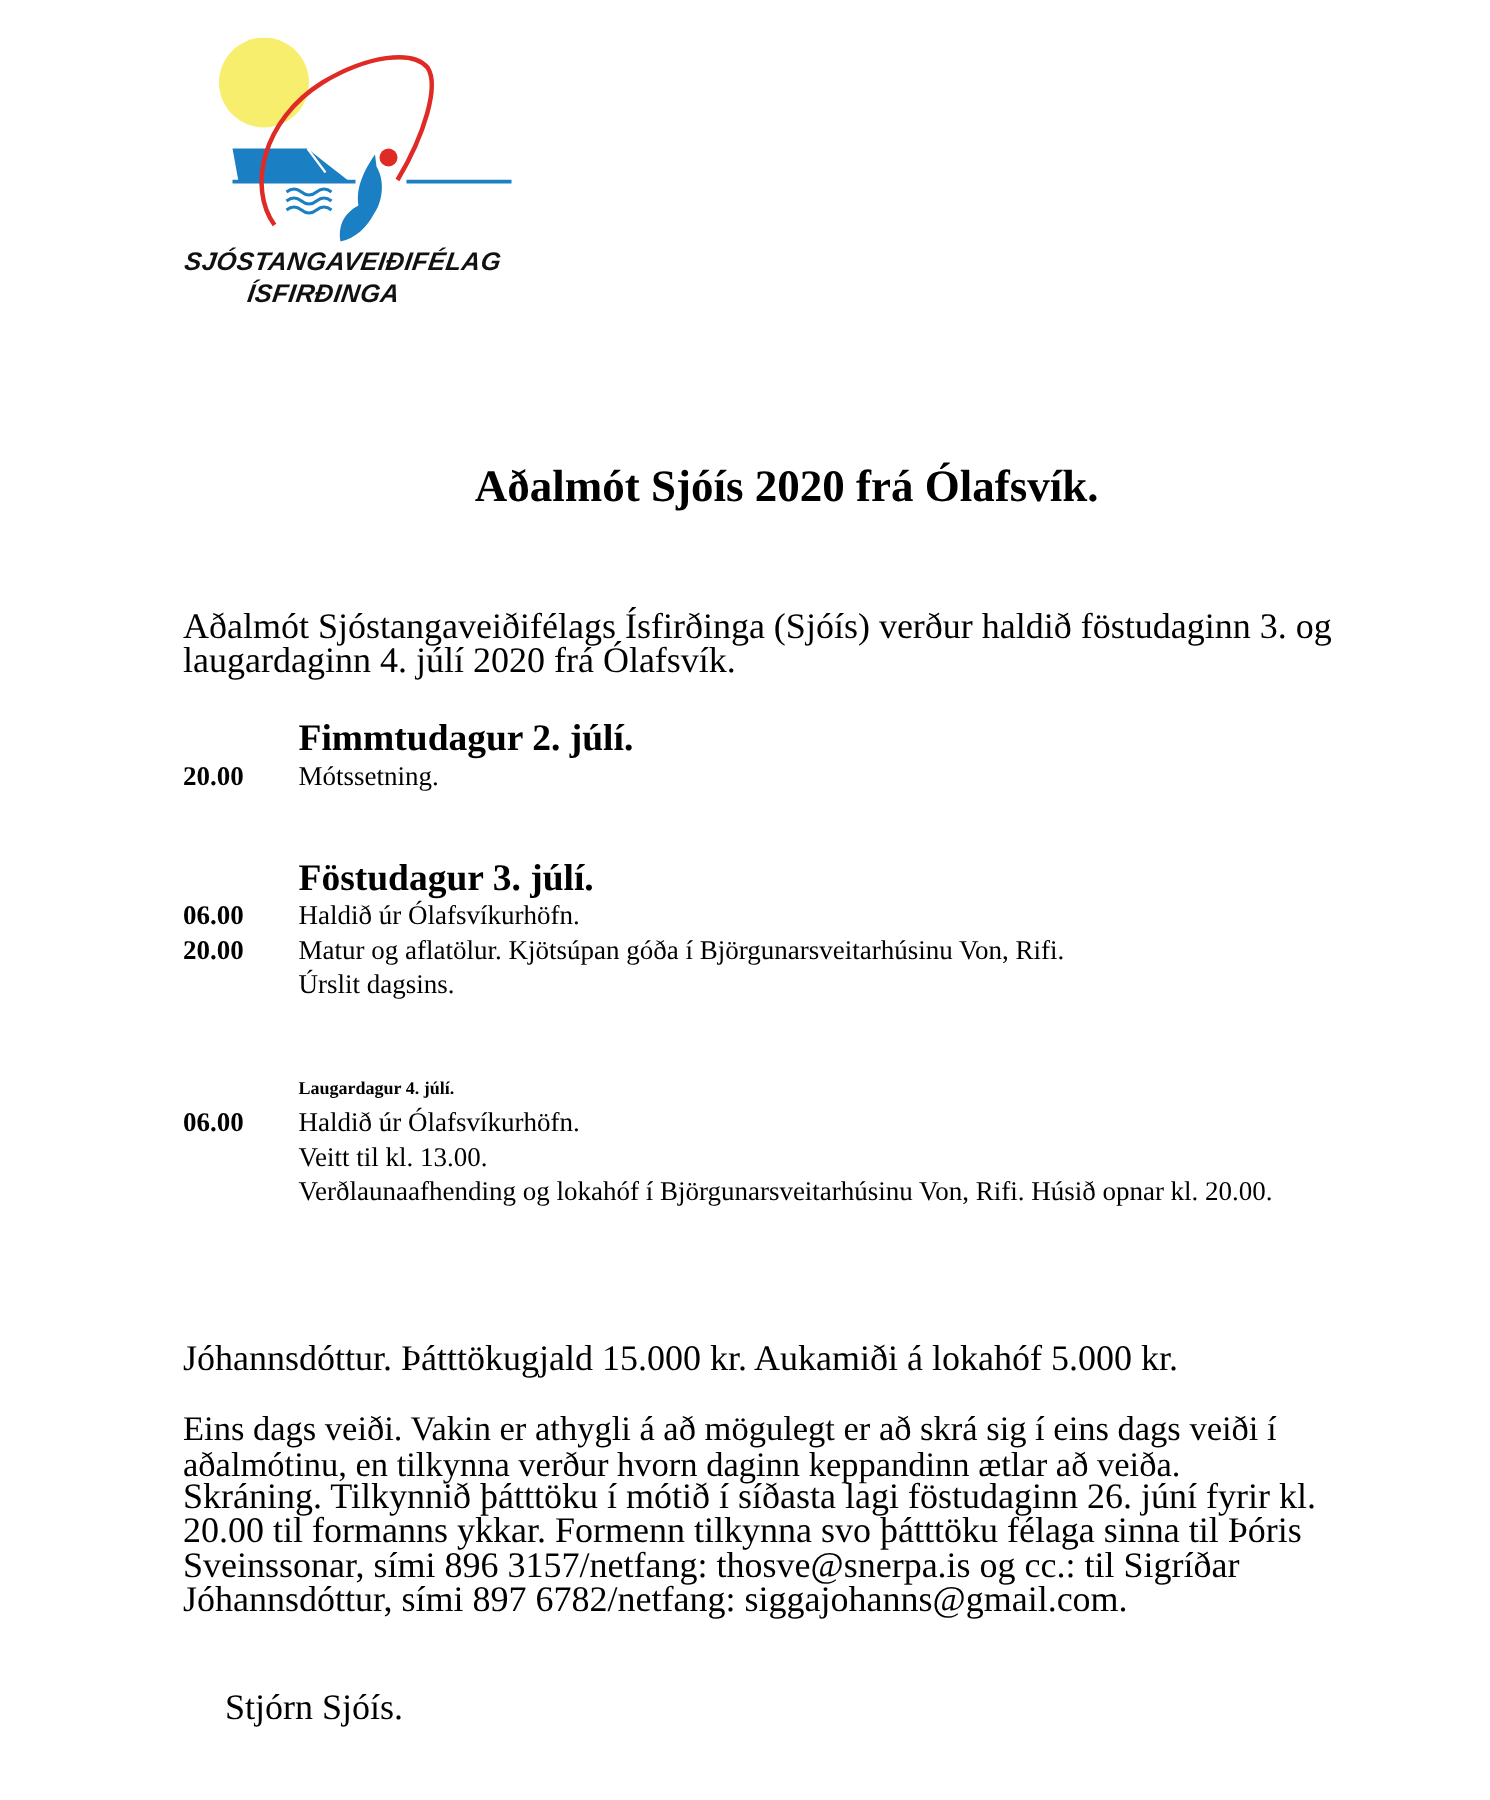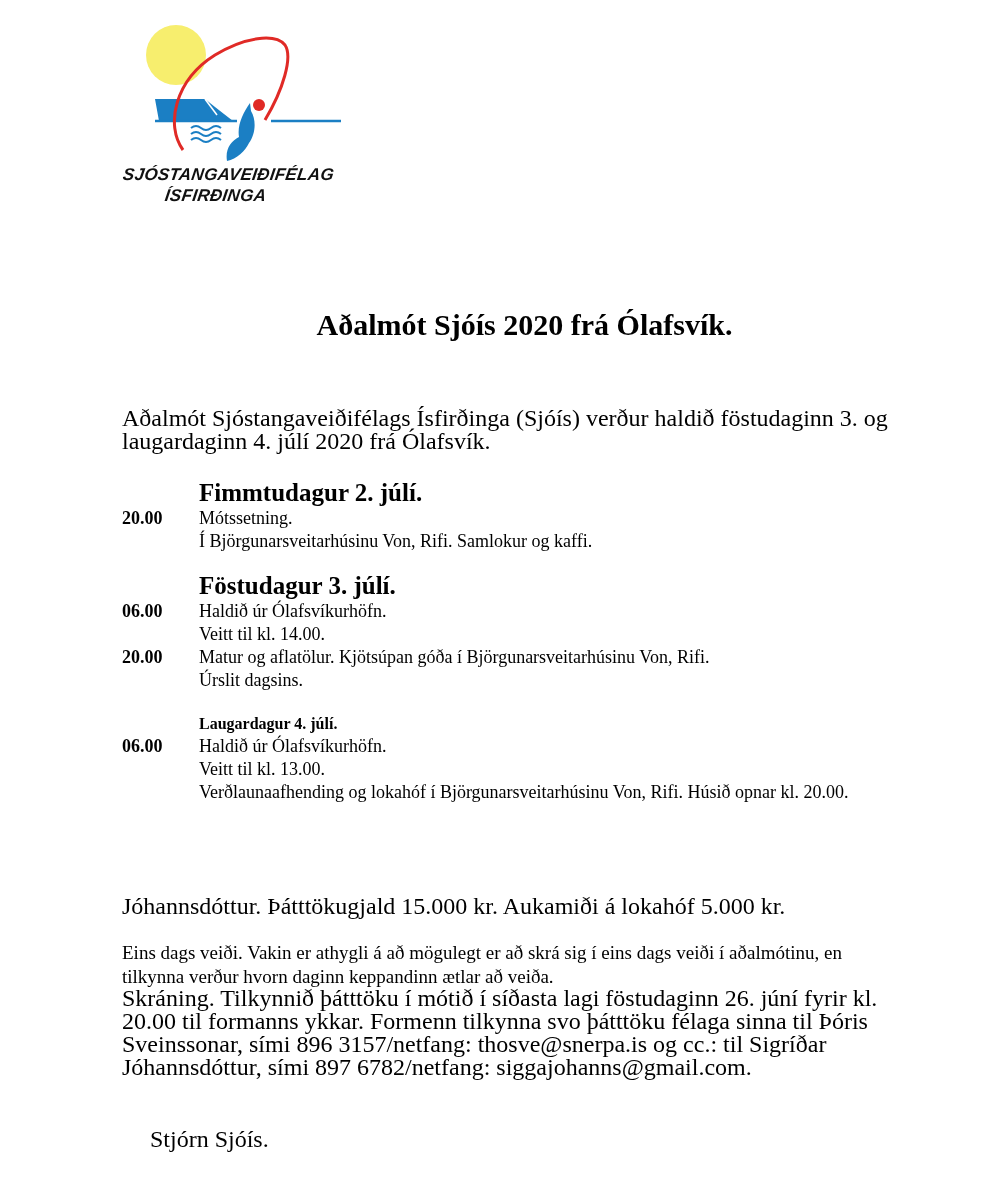--- a/index.html
+++ b/index.html
@@ -27,21 +27,21 @@
     .sched { position: absolute; left: 122px; width: 780px; font-size: 18px; line-height: 23px; }
     .row { position: relative; padding-left: 77px; min-height: 23px; }
     .row .time { position: absolute; left: 0; top: 0; font-weight: bold; }
     .day { font-weight: bold; font-size: 25px; }
     .b { font-weight: normal; }
     #day1 { top: 481px; }
     #day2 { top: 574px; }
     #day3 { top: 712px; }
 
     #fee { top: 895px; }
-    #oneday { top: 941px; font-size: 19px; line-height: 24px; }
+    #oneday { top: 941px; font-size: 23px; line-height: 24px; }
     #reg { top: 987px; }
     #sign { top: 1128px; margin-left: 28px; }
   </style>
 </head>
 <body>
 
 <div id="logo">
   <svg width="250" height="140" viewBox="0 0 250 140">
     <circle cx="61" cy="30" r="30" fill="#f7ee6e"></circle>
     <path d="M40 74 L90 74 L100 82 L118 96 L44 96 Z" fill="#1b7fc4"></path>
@@ -64,39 +64,37 @@
 <h1 id="title">Aðalmót Sjóís 2020 frá Ólafsvík.</h1>
 
 <p class="p" id="intro">Aðalmót Sjóstangaveiðifélags Ísfirðinga (Sjóís) verður haldið föstudaginn 3. og laugardaginn 4. júlí 2020 frá Ólafsvík.</p>
 
 <div class="sched" id="day1">
   <div class="row"><span class="day">Fimmtudagur 2. júlí.</span></div>
   <div class="row">
     <span class="time">20.00</span>
     <span class="b">Mótssetning.</span>
   </div>
-  <div class="row"><span>Í Björgunarsveitarhúsinu Von, Rifi. Samlokur og kaffi.</span></div>
 </div>
 
 <div class="sched" id="day2">
   <div class="row"><span class="day">Föstudagur 3. júlí.</span></div>
   <div class="row">
     <span class="time">06.00</span>
     <span class="b">Haldið úr Ólafsvíkurhöfn.</span>
   </div>
-  <div class="row"><span>Veitt til kl. 14.00.</span></div>
   <div class="row">
     <span class="time">20.00</span>
     <span class="b">Matur og aflatölur.</span><span> Kjötsúpan góða í Björgunarsveitarhúsinu Von, Rifi.</span>
   </div>
   <div class="row"><span>Úrslit dagsins.</span></div>
 </div>
 
 <div class="sched" id="day3">
-  <div class="row"><span class="day" style="font-size:16px">Laugardagur 4. júlí.</span></div>
+  <div class="row"><span class="day" style="font-size:12px">Laugardagur 4. júlí.</span></div>
   <div class="row">
     <span class="time">06.00</span>
     <span class="b">Haldið úr Ólafsvíkurhöfn.</span>
   </div>
   <div class="row"><span>Veitt til kl. 13.00.</span></div>
   <div class="row"><span>Verðlaunaafhending og lokahóf í Björgunarsveitarhúsinu Von, Rifi. Húsið opnar kl. 20.00.</span></div>
 </div>
 
 <p class="p" id="fee"><span class="b">Jóhannsdóttur.</span><span> Þátttökugjald 15.000 kr. Aukamiði á lokahóf 5.000 kr.</span></p>
 

